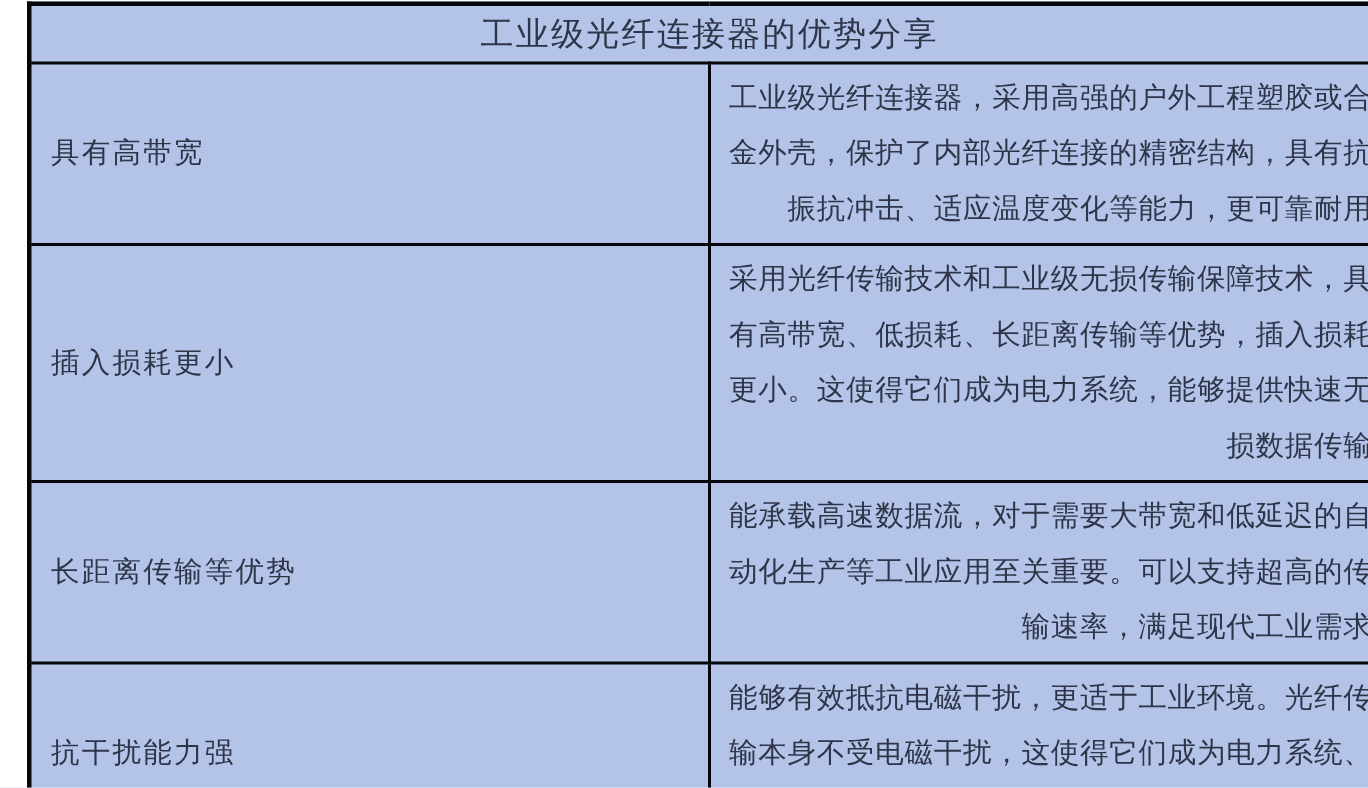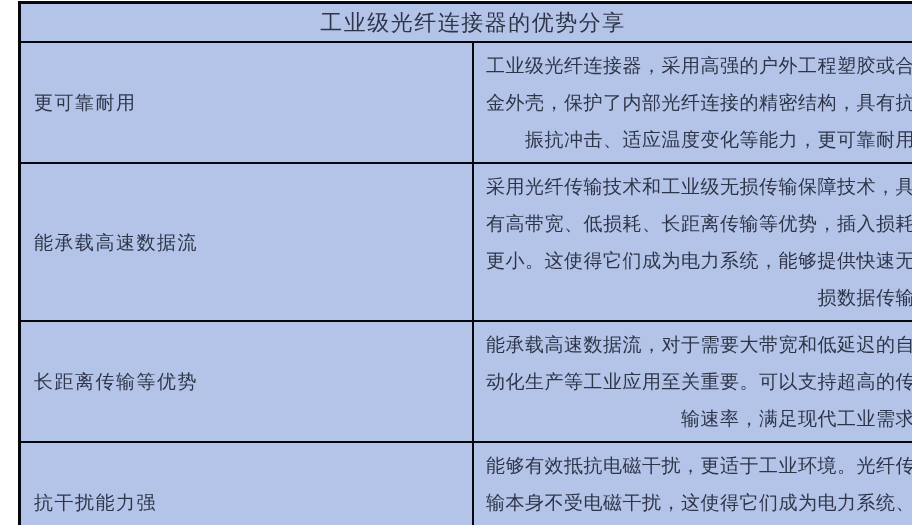--- a/index.html
+++ b/index.html
@@ -70,25 +70,25 @@
 </head>
 <body>
 
 <div class="stage">
   <table class="adv-table">
     <tbody>
       <tr>
         <td class="title-cell" colspan="2">工业级光纤连接器的优势分享</td>
       </tr>
       <tr class="r1">
-        <td class="label-cell">更可靠耐用</td>
+        <td class="label-cell">具有高带宽</td>
         <td class="desc-cell">工业级光纤连接器，采用高强的户外工程塑胶或合金外壳，保护了内部光纤连接的精密结构，具有抗振抗冲击、适应温度变化等能力，更可靠耐用</td>
       </tr>
       <tr class="r2">
-        <td class="label-cell">能承载高速数据流</td>
+        <td class="label-cell">插入损耗更小</td>
         <td class="desc-cell">采用光纤传输技术和工业级无损传输保障技术，具有高带宽、低损耗、长距离传输等优势，插入损耗更小。这使得它们成为电力系统，能够提供快速无损数据传输</td>
       </tr>
       <tr class="r3">
         <td class="label-cell">长距离传输等优势</td>
         <td class="desc-cell">能承载高速数据流，对于需要大带宽和低延迟的自动化生产等工业应用至关重要。可以支持超高的传输速率，满足现代工业需求</td>
       </tr>
       <tr class="r4">
         <td class="label-cell">抗干扰能力强</td>
         <td class="desc-cell">能够有效抵抗电磁干扰，更适于工业环境。光纤传输本身不受电磁干扰，这使得它们成为电力系统、自动化控制等场合的理想选择</td>
       </tr>

